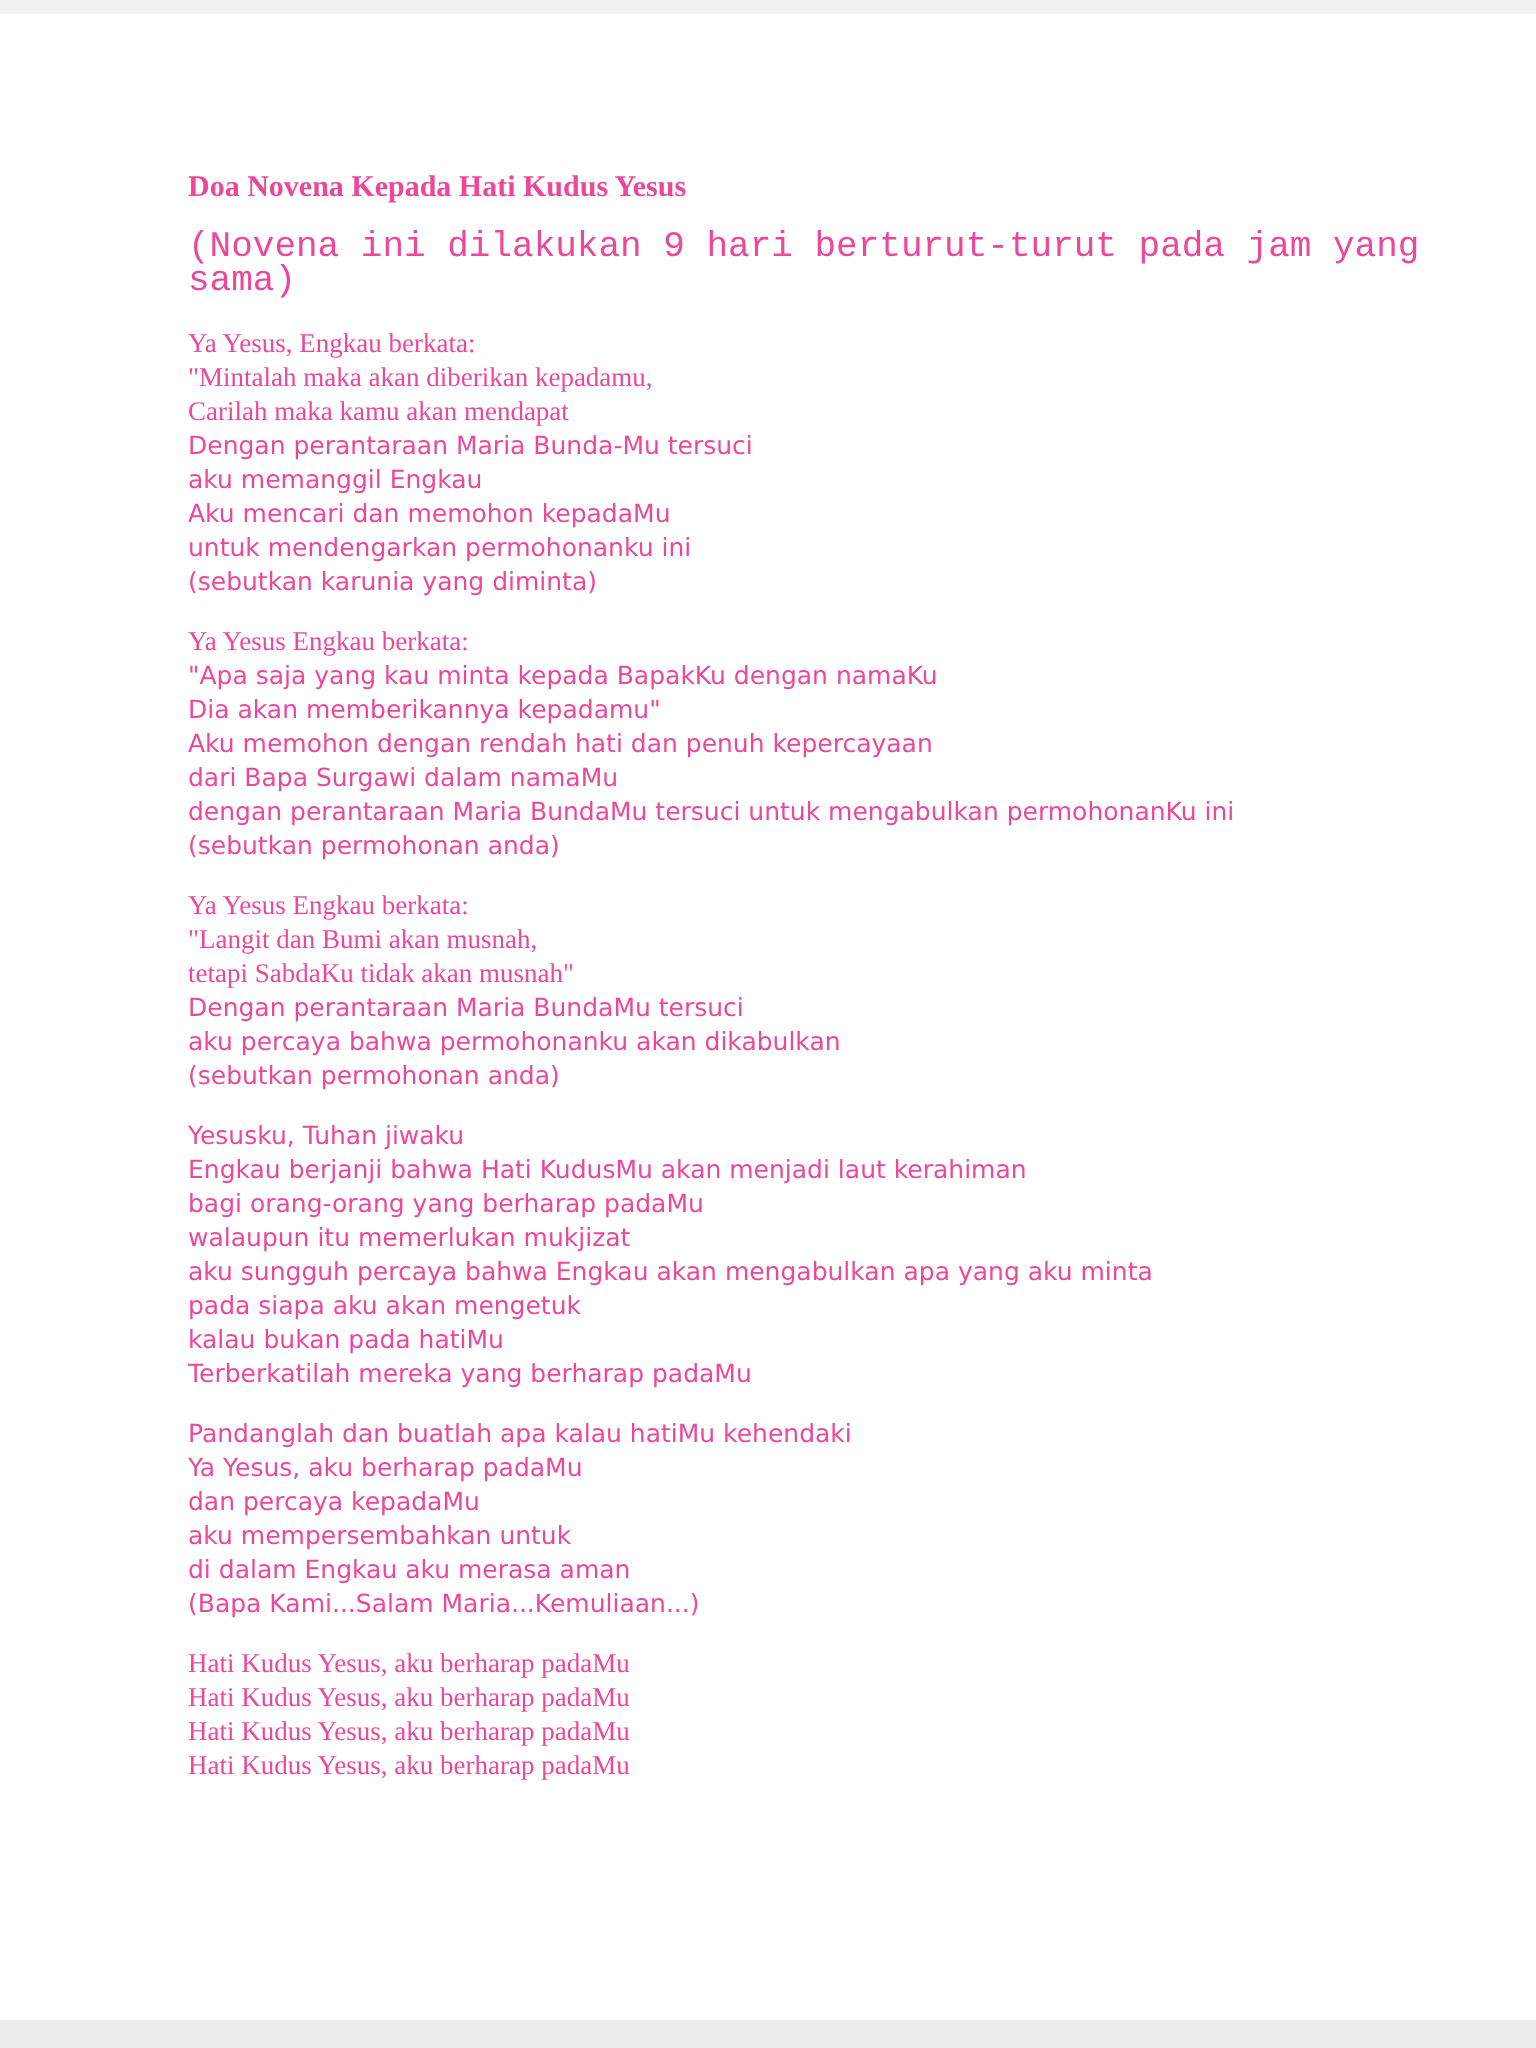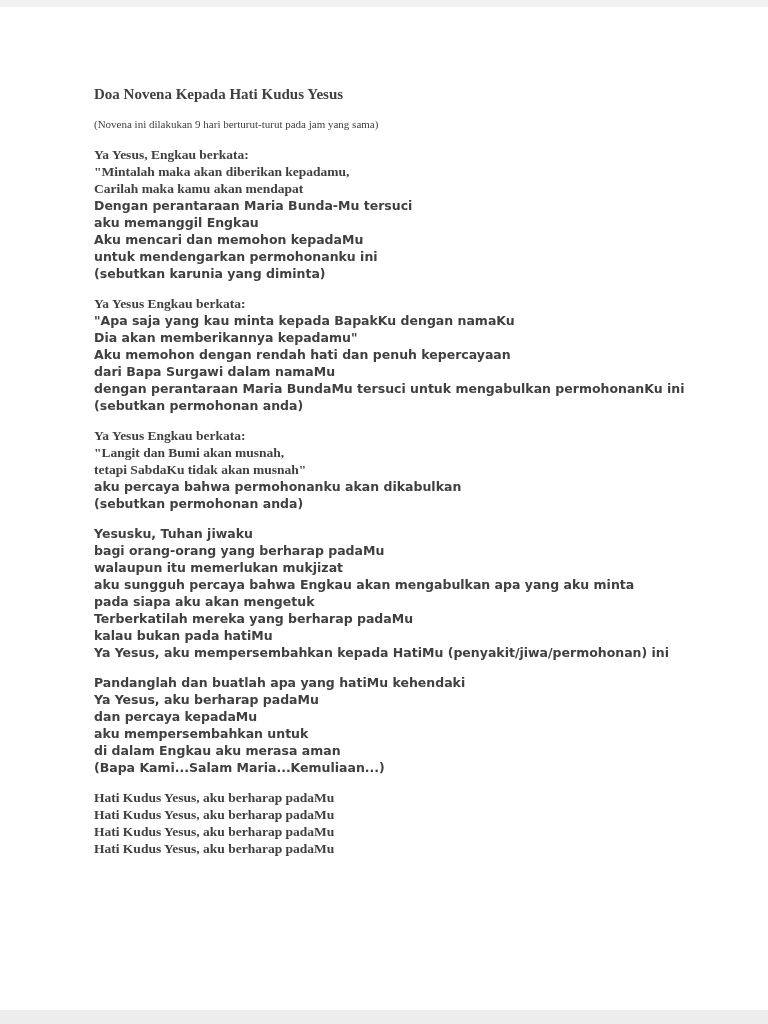--- a/index.html
+++ b/index.html
@@ -7,21 +7,21 @@
     padding: 0;
     background: #e9e9e9;
   }
   .canvas {
     position: relative;
     width: 768px;
     height: 1024px;
     background: #ffffff;
     overflow: hidden;
     font-family: "Liberation Serif", serif;
-    color: #404040;
+    color: #ec4899;
   }
   .edge-strip {
     position: absolute;
     left: 0;
     width: 768px;
     background: #f1f1f1;
   }
   .edge-strip.top { top: 0; height: 7px; }
   .edge-strip.bottom { bottom: 0; height: 14px; background: #ededed; }
 
@@ -32,32 +32,31 @@
     right: 56px;
   }
   .title {
     font-family: "Liberation Serif", serif;
     font-weight: bold;
     font-size: 15px;
     line-height: 17px;
     margin: 0 0 13px 0;
   }
   .subtitle {
-    font-family: Liberation Serif, serif;
-    font-size: 11px;
+    font-family: Liberation Mono, monospace;
+    font-size: 18px;
     line-height: 17px;
     margin: 0 0 13px 0;
   }
   .stanza {
     margin: 0 0 13px 0;
   }
   .line {
     line-height: 17px;
     white-space: pre;
-    font-weight: bold;
   }
   .line.scripture {
     font-family: "Liberation Serif", serif;
     font-size: 13.5px;
   }
   .line.response {
     font-family: "DejaVu Sans", sans-serif;
     font-size: 12.5px;
   }
 </style>
@@ -88,35 +87,36 @@
           <div class="line response">Dia akan memberikannya kepadamu"</div>
           <div class="line response">Aku memohon dengan rendah hati dan penuh kepercayaan</div>
           <div class="line response">dari Bapa Surgawi dalam namaMu</div>
           <div class="line response">dengan perantaraan Maria BundaMu tersuci untuk mengabulkan permohonanKu ini</div>
           <div class="line response">(sebutkan permohonan anda)</div>
         </div>
         <div class="stanza">
           <div class="line scripture">Ya Yesus Engkau berkata:</div>
           <div class="line scripture">"Langit dan Bumi akan musnah,</div>
           <div class="line scripture">tetapi SabdaKu tidak akan musnah"</div>
+          <div class="line response">Dengan perantaraan Maria BundaMu tersuci</div>
           <div class="line response">aku percaya bahwa permohonanku akan dikabulkan</div>
           <div class="line response">(sebutkan permohonan anda)</div>
         </div>
         <div class="stanza">
           <div class="line response">Yesusku, Tuhan jiwaku</div>
+          <div class="line response">Engkau berjanji bahwa Hati KudusMu akan menjadi laut kerahiman</div>
           <div class="line response">bagi orang-orang yang berharap padaMu</div>
           <div class="line response">walaupun itu memerlukan mukjizat</div>
           <div class="line response">aku sungguh percaya bahwa Engkau akan mengabulkan apa yang aku minta</div>
           <div class="line response">pada siapa aku akan mengetuk</div>
+          <div class="line response">kalau bukan pada hatiMu</div>
           <div class="line response">Terberkatilah mereka yang berharap padaMu</div>
-          <div class="line response">kalau bukan pada hatiMu</div>
-          <div class="line response">Ya Yesus, aku mempersembahkan kepada HatiMu (penyakit/jiwa/permohonan) ini</div>
         </div>
         <div class="stanza">
-          <div class="line response">Pandanglah dan buatlah apa yang hatiMu kehendaki</div>
+          <div class="line response">Pandanglah dan buatlah apa kalau hatiMu kehendaki</div>
           <div class="line response">Ya Yesus, aku berharap padaMu</div>
           <div class="line response">dan percaya kepadaMu</div>
           <div class="line response">aku mempersembahkan untuk</div>
           <div class="line response">di dalam Engkau aku merasa aman</div>
           <div class="line response">(Bapa Kami...Salam Maria...Kemuliaan...)</div>
         </div>
         <div class="stanza">
           <div class="line scripture">Hati Kudus Yesus, aku berharap padaMu</div>
           <div class="line scripture">Hati Kudus Yesus, aku berharap padaMu</div>
           <div class="line scripture">Hati Kudus Yesus, aku berharap padaMu</div>

